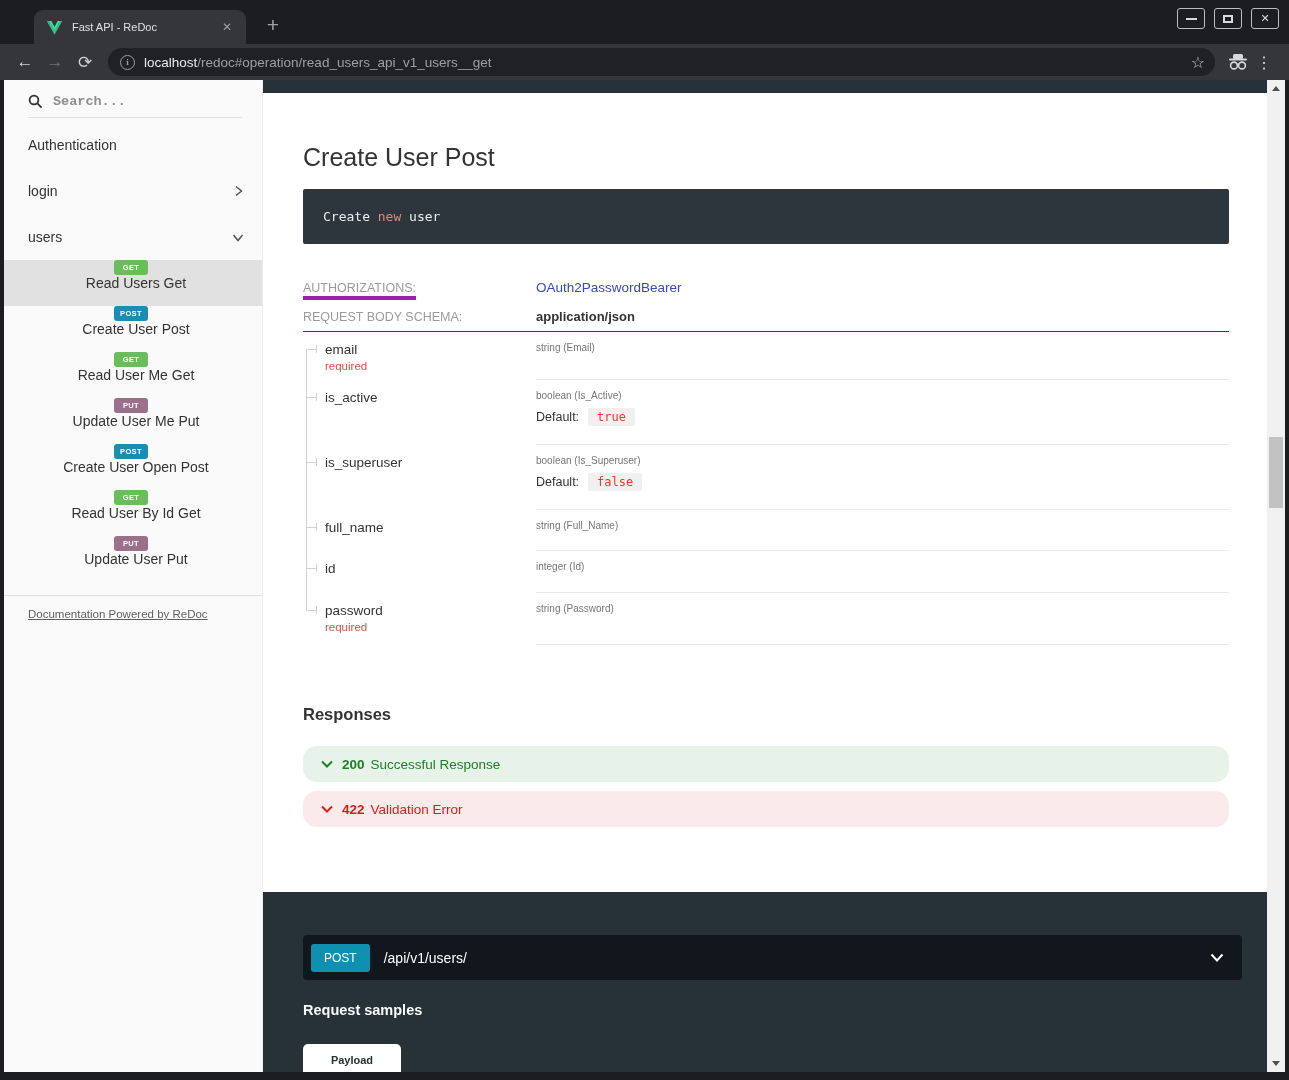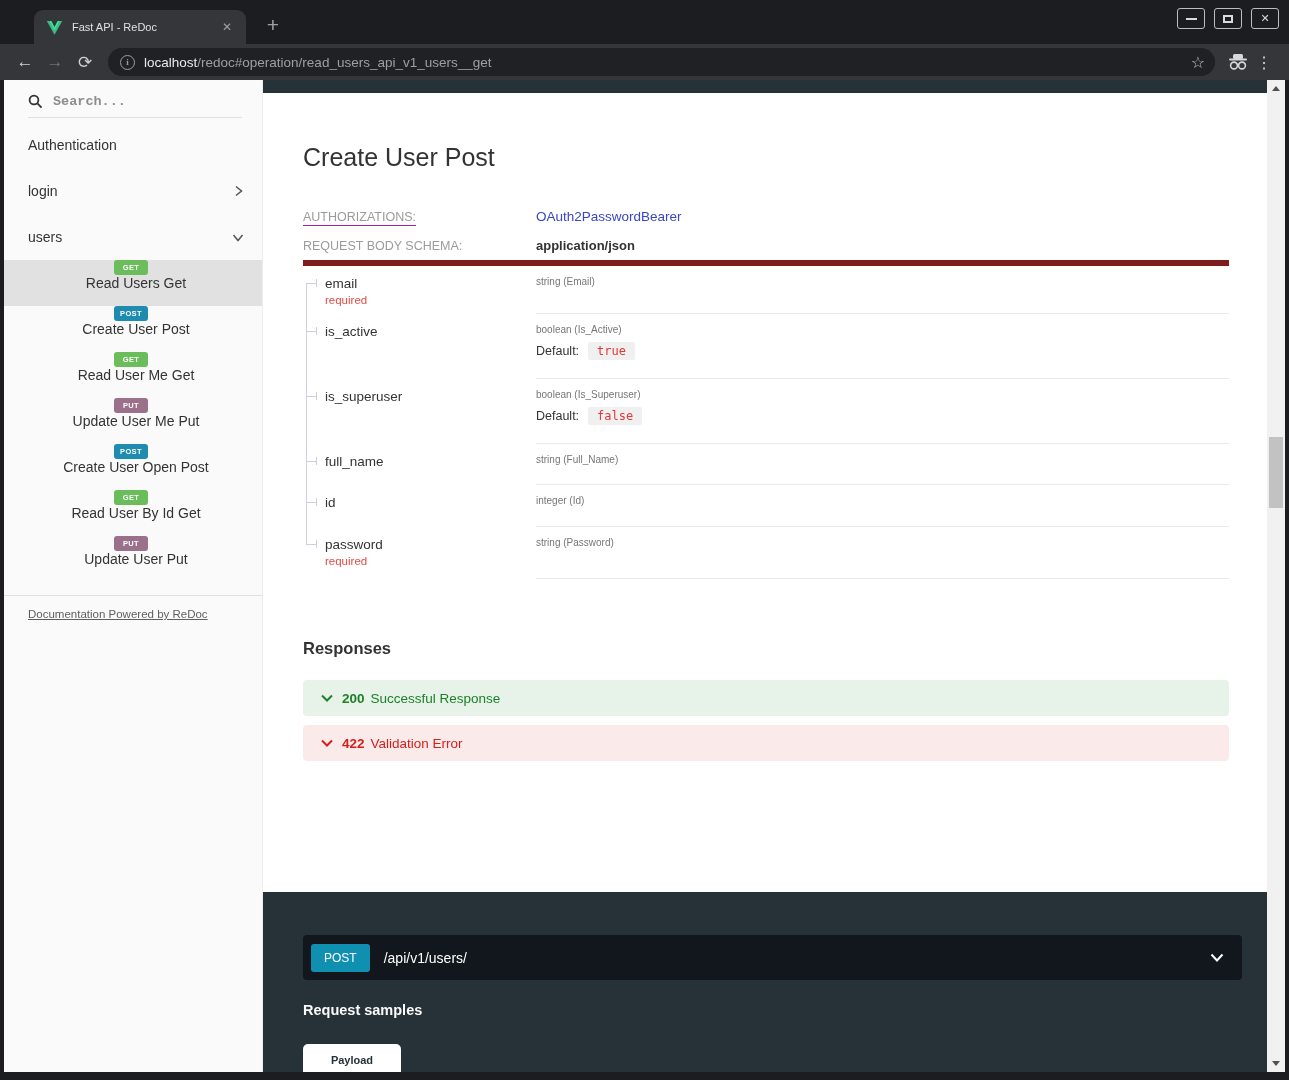--- a/index.html
+++ b/index.html
@@ -72,45 +72,45 @@
   .topstrip { height:13px; background:#263238; flex:none; }
   .main-white { height:799px; padding:50px 38px 0 40px; overflow:hidden; flex:none; }
   h1.op-title { font-size:25px; font-weight:400; color:#333333; height:30px; }
   .desc-code { margin-top:16px; background:#2c363c; border-radius:2px; height:55px; display:flex;
                align-items:center; padding:0 20px; font-family:"DejaVu Sans Mono", monospace;
                font-size:13px; color:#eceff1; }
   .desc-code .hl { color:#e5837b; }
   .kv-row { display:flex; margin-top:36px; align-items:baseline; }
   .kv-row.rbs { margin-top:14px; }
   .kv-label { width:233px; flex:none; font-size:12.5px; color:#9b9b9b; }
-  .kv-label .u { border-bottom:1px solid #a21caf; padding-bottom:1px; }
+  .kv-label .u { border-bottom:4px solid #a21caf; padding-bottom:1px; }
   .auth-link { font-size:13.5px; color:#3947c4; cursor:pointer;text-align:right; }
   .ct-value { font-size:13px; font-weight:700; color:#333; }
 
   
-  .schema { margin-top:7px; border-top:6px solid #7f1d1d; position:relative; padding-left:0; }
+  .schema { margin-top:7px; border-top:1px solid #7f1d1d; position:relative; padding-left:0; }
   .tree-line { position:absolute; left:3px; top:17px; bottom:35px; width:1px; background:#ccd0dd; }
   .frow { display:flex; position:relative; padding-left:22px; }
   .frow::before { content:""; position:absolute; left:3px; top:17px; width:10px; height:1px; background:#ccd0dd; }
   .frow::after  { content:""; position:absolute; left:13px; top:13px; width:1px; height:8px; background:#ccd0dd; }
   .frow:nth-child(2){ min-height:48px; } .frow:nth-child(3){ min-height:65px; }
   .frow:nth-child(4){ min-height:65px; } .frow:nth-child(5){ min-height:41px; }
   .frow:nth-child(6){ min-height:42px; } .frow:nth-child(7){ min-height:52px; }
   .fleft { width:211px; flex:none; padding-top:10px; }
   .fname { font-size:13.5px; color:#333; }
   .freq  { font-size:11.5px; color:#e04b45; margin-top:3px; }
   .fright { flex:1; border-bottom:1px solid #e9e9e9; padding-top:10px; }
   .ftype { font-size:10px; color:#767676; }
   .fdefault { margin-top:7px; font-size:12.5px; color:#333; display:flex; align-items:center; }
   .dchip { font-family:"DejaVu Sans Mono", monospace; font-size:12px; color:#e53935; background:#f0f0f0;
            padding:2px 9px; border-radius:2px; margin-left:9px; }
 
   
   .resp-title { margin-top:60px; font-size:16.5px; font-weight:700; color:#333; }
-  .resp-panel { margin-top:22px; height:36px; border-radius:4px; display:flex; align-items:center;
+  .resp-panel { margin-top:22px; height:36px; border-radius:14px; display:flex; align-items:center;
                 padding:0 18px; font-size:13.5px; cursor:pointer; }
   .resp-panel + .resp-panel { margin-top:9px; }
   .resp-panel.success { background:#e7f2e8; color:#1d8127; }
   .resp-panel.error   { background:#fbeaea; color:#d41f1c; }
   .resp-code { font-weight:700; margin:0 6px 0 9px; }
 
   
   .samples { flex:1; background:#263238; padding:43px 25px 0 40px; overflow:hidden; }
   .post-bar { height:45px; background:#11171c; border-radius:4px; display:flex; align-items:center;
               padding:0 18px 0 8px; cursor:pointer; }
@@ -237,20 +237,23 @@
       <div class="side-divider"></div>
       <a class="powered">Documentation Powered by ReDoc</a>
     </div>
 
     <div class="content">
       <div class="topstrip"></div>
 
       <div class="main-white">
         <h1 class="op-title">Create User Post</h1>
 
+        <div class="desc-code">
+          <span><span>Create </span><span class="hl">new</span><span> user</span></span>
+        </div>
 
         <div class="kv-row">
           <span class="kv-label"><span class="u">AUTHORIZATIONS:</span></span>
           <span class="auth-link">OAuth2PasswordBearer</span>
         </div>
         <div class="kv-row rbs">
           <span class="kv-label">REQUEST BODY SCHEMA:</span>
           <span class="ct-value">application/json</span>
         </div>
 

